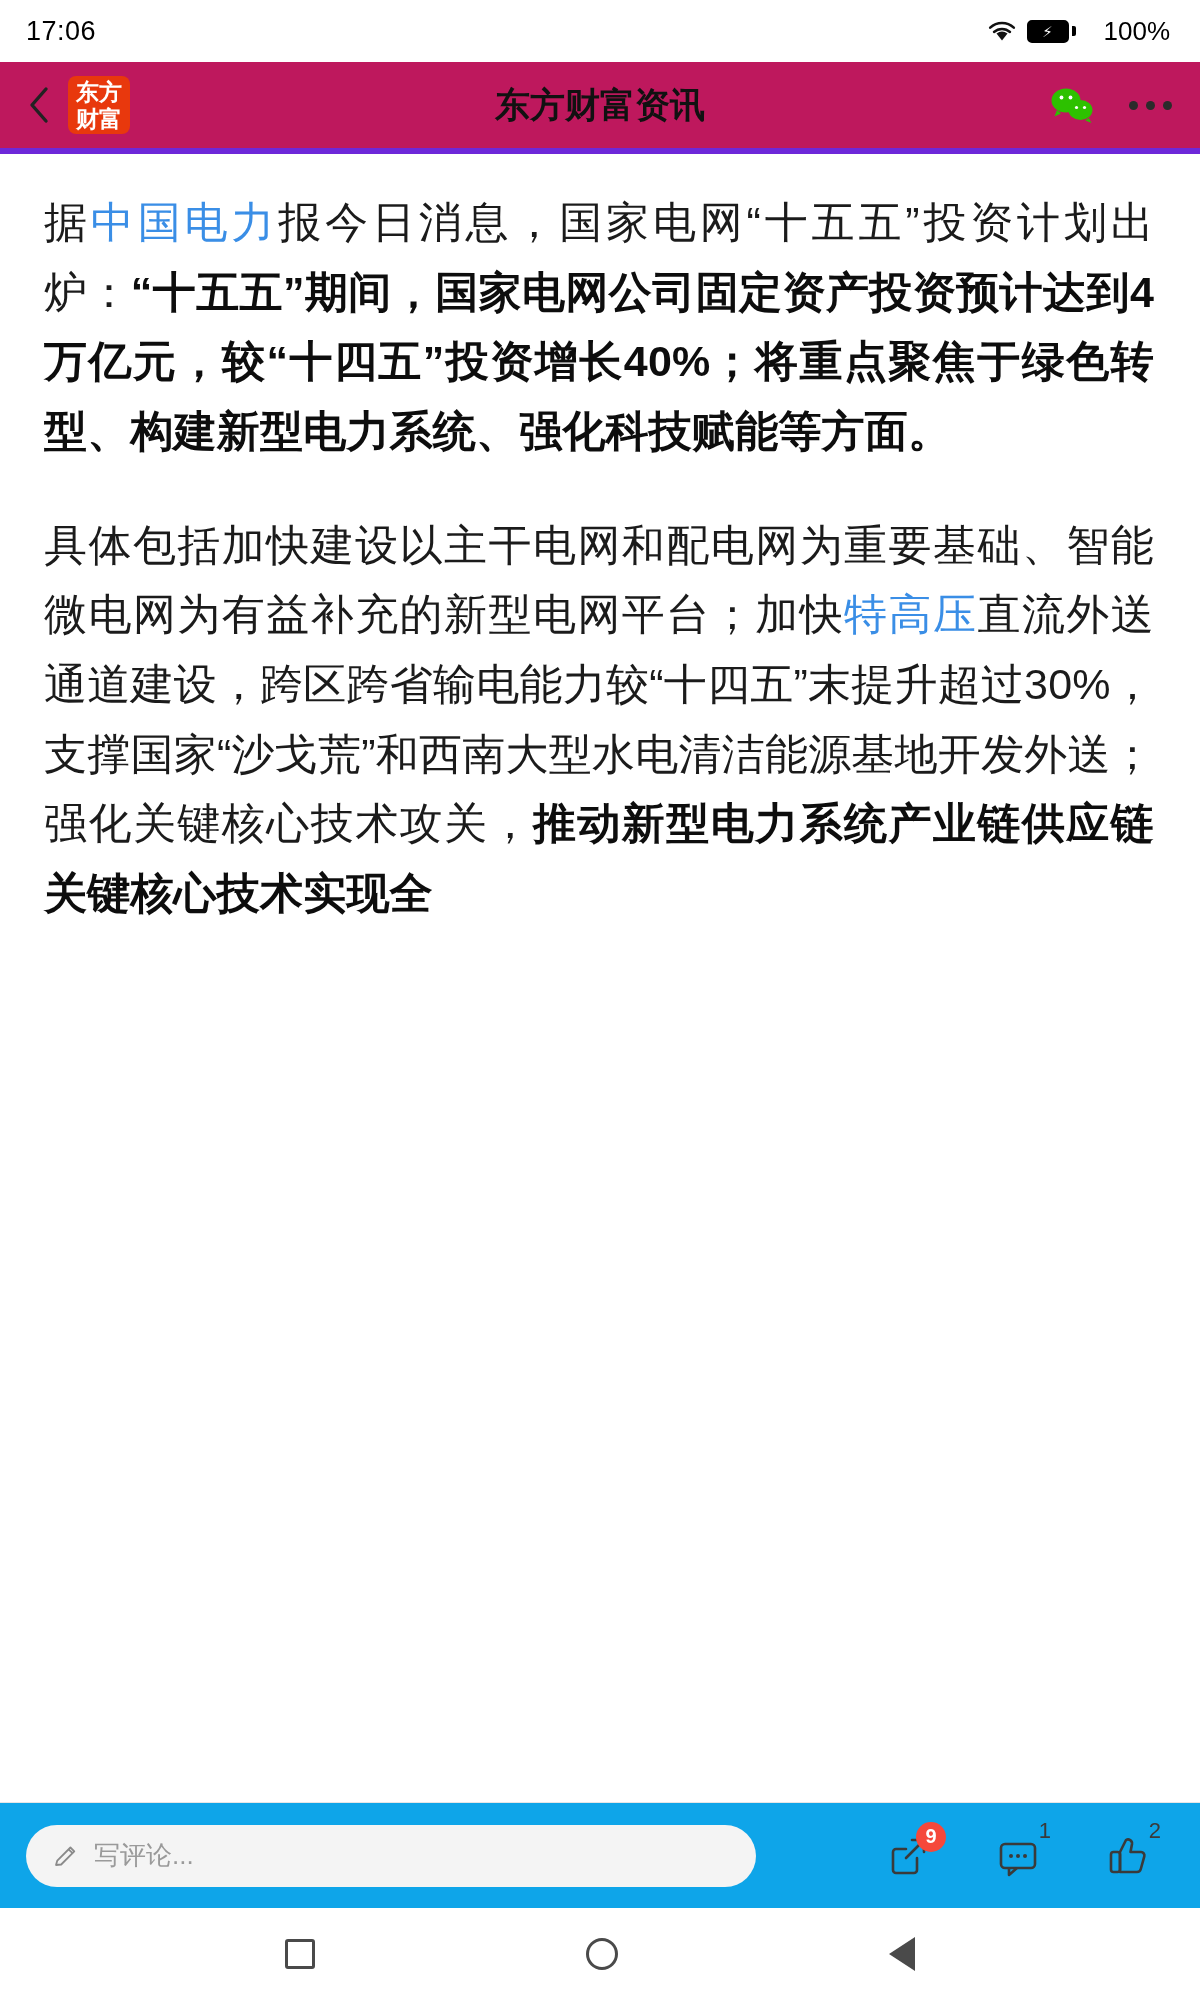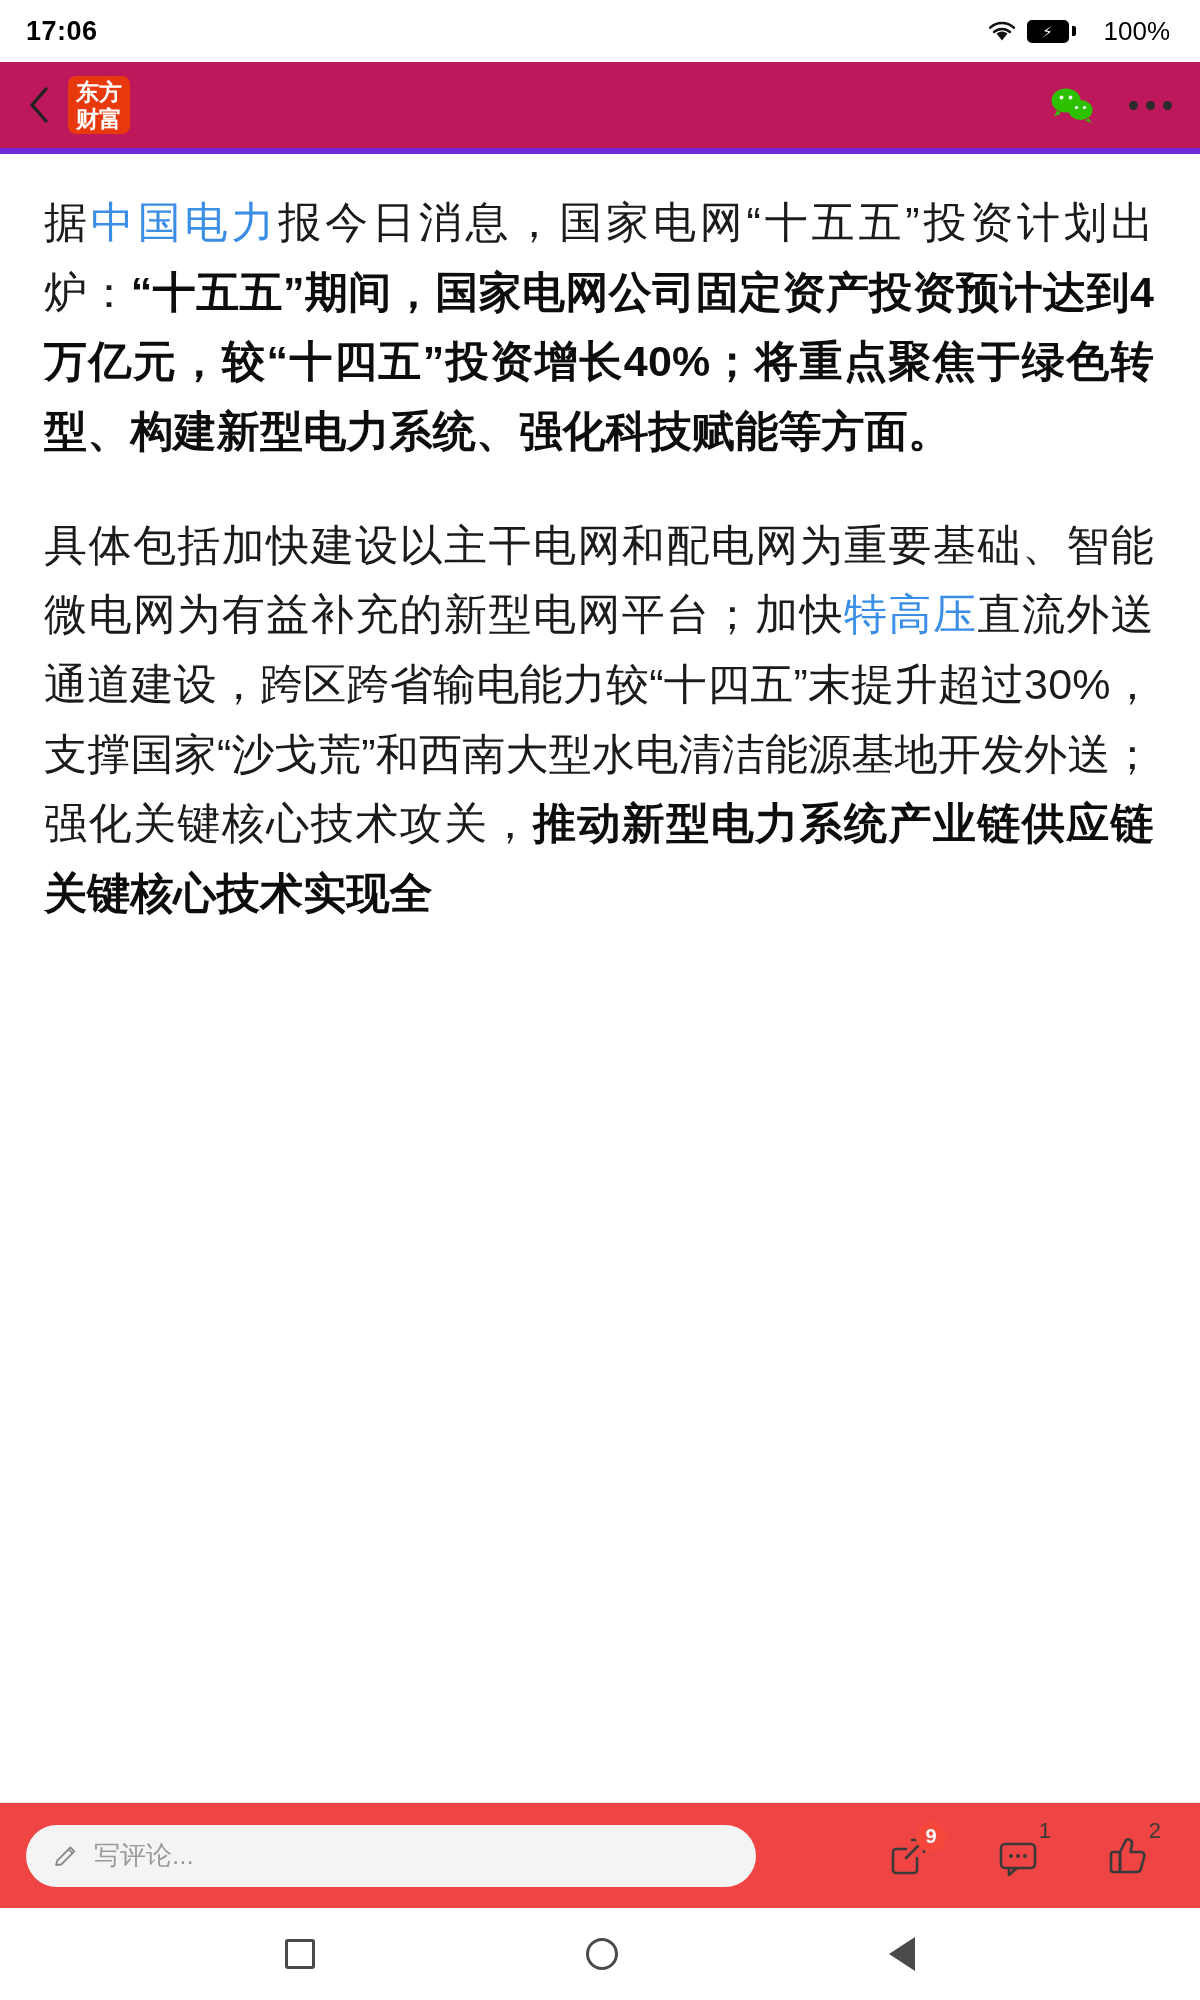--- a/index.html
+++ b/index.html
@@ -17,21 +17,21 @@
     height: 62px;
     display: flex;
     align-items: center;
     justify-content: space-between;
     padding: 0 30px 0 26px;
     background: #ffffff;
     color: #000;
   }
   .status-time {
     font-size: 27px;
-    font-weight: 700;
+    font-weight: 400;
     letter-spacing: .5px;
   }
   .status-right {
     display: flex;
     align-items: center;
     gap: 10px;
   }
   .wifi-icon { width: 30px; height: 24px; display: block; }
   .battery {
     display: flex;
@@ -128,21 +128,21 @@
   }
   .para b { font-weight: 700; color: #0d0d0d; }
   .lnk { color: #3a8ee6; }
 
   
   .bottombar {
     position: absolute;
     left: 0; bottom: 92px;
     width: 1200px;
     height: 106px;
-    background: #ef4444;
+    background: #0ea5e9;
     border-top: 1px solid #e6e6e6;
     display: flex;
     align-items: center;
     padding: 0 26px;
     gap: 26px;
   }
   .comment-box {
     flex: 1;
     height: 62px;
     background: #f4f4f4;
@@ -249,20 +249,21 @@
       <svg viewBox="0 0 22 38" width="22" height="38">
         <path d="M18 3 L4 19 L18 35" stroke="#222" stroke-width="3.4" fill="none" stroke-linecap="round" stroke-linejoin="round"></path>
       </svg>
     </span>
     <span class="brand-logo">
       <span>东方</span>
       <span>财富</span>
     </span>
   </div>
 
+  <div class="nav-title">东方财富资讯</div>
 
   <div class="nav-right">
     <span class="wechat-icon">
       <svg viewBox="0 0 46 40" width="46" height="40">
         <ellipse cx="17" cy="15.5" rx="14.5" ry="12" fill="#2dc100"></ellipse>
         <path d="M8 25 L5.5 31.5 L12 28.5 Z" fill="#2dc100"></path>
         <circle cx="12.5" cy="12.5" r="1.9" fill="#fff"></circle>
         <circle cx="21.5" cy="12.5" r="1.9" fill="#fff"></circle>
         <ellipse cx="31.5" cy="25" rx="12" ry="10" fill="#2dc100"></ellipse>
         <path d="M39.5 33 L42.5 38 L36.5 35.5 Z" fill="#2dc100"></path>

